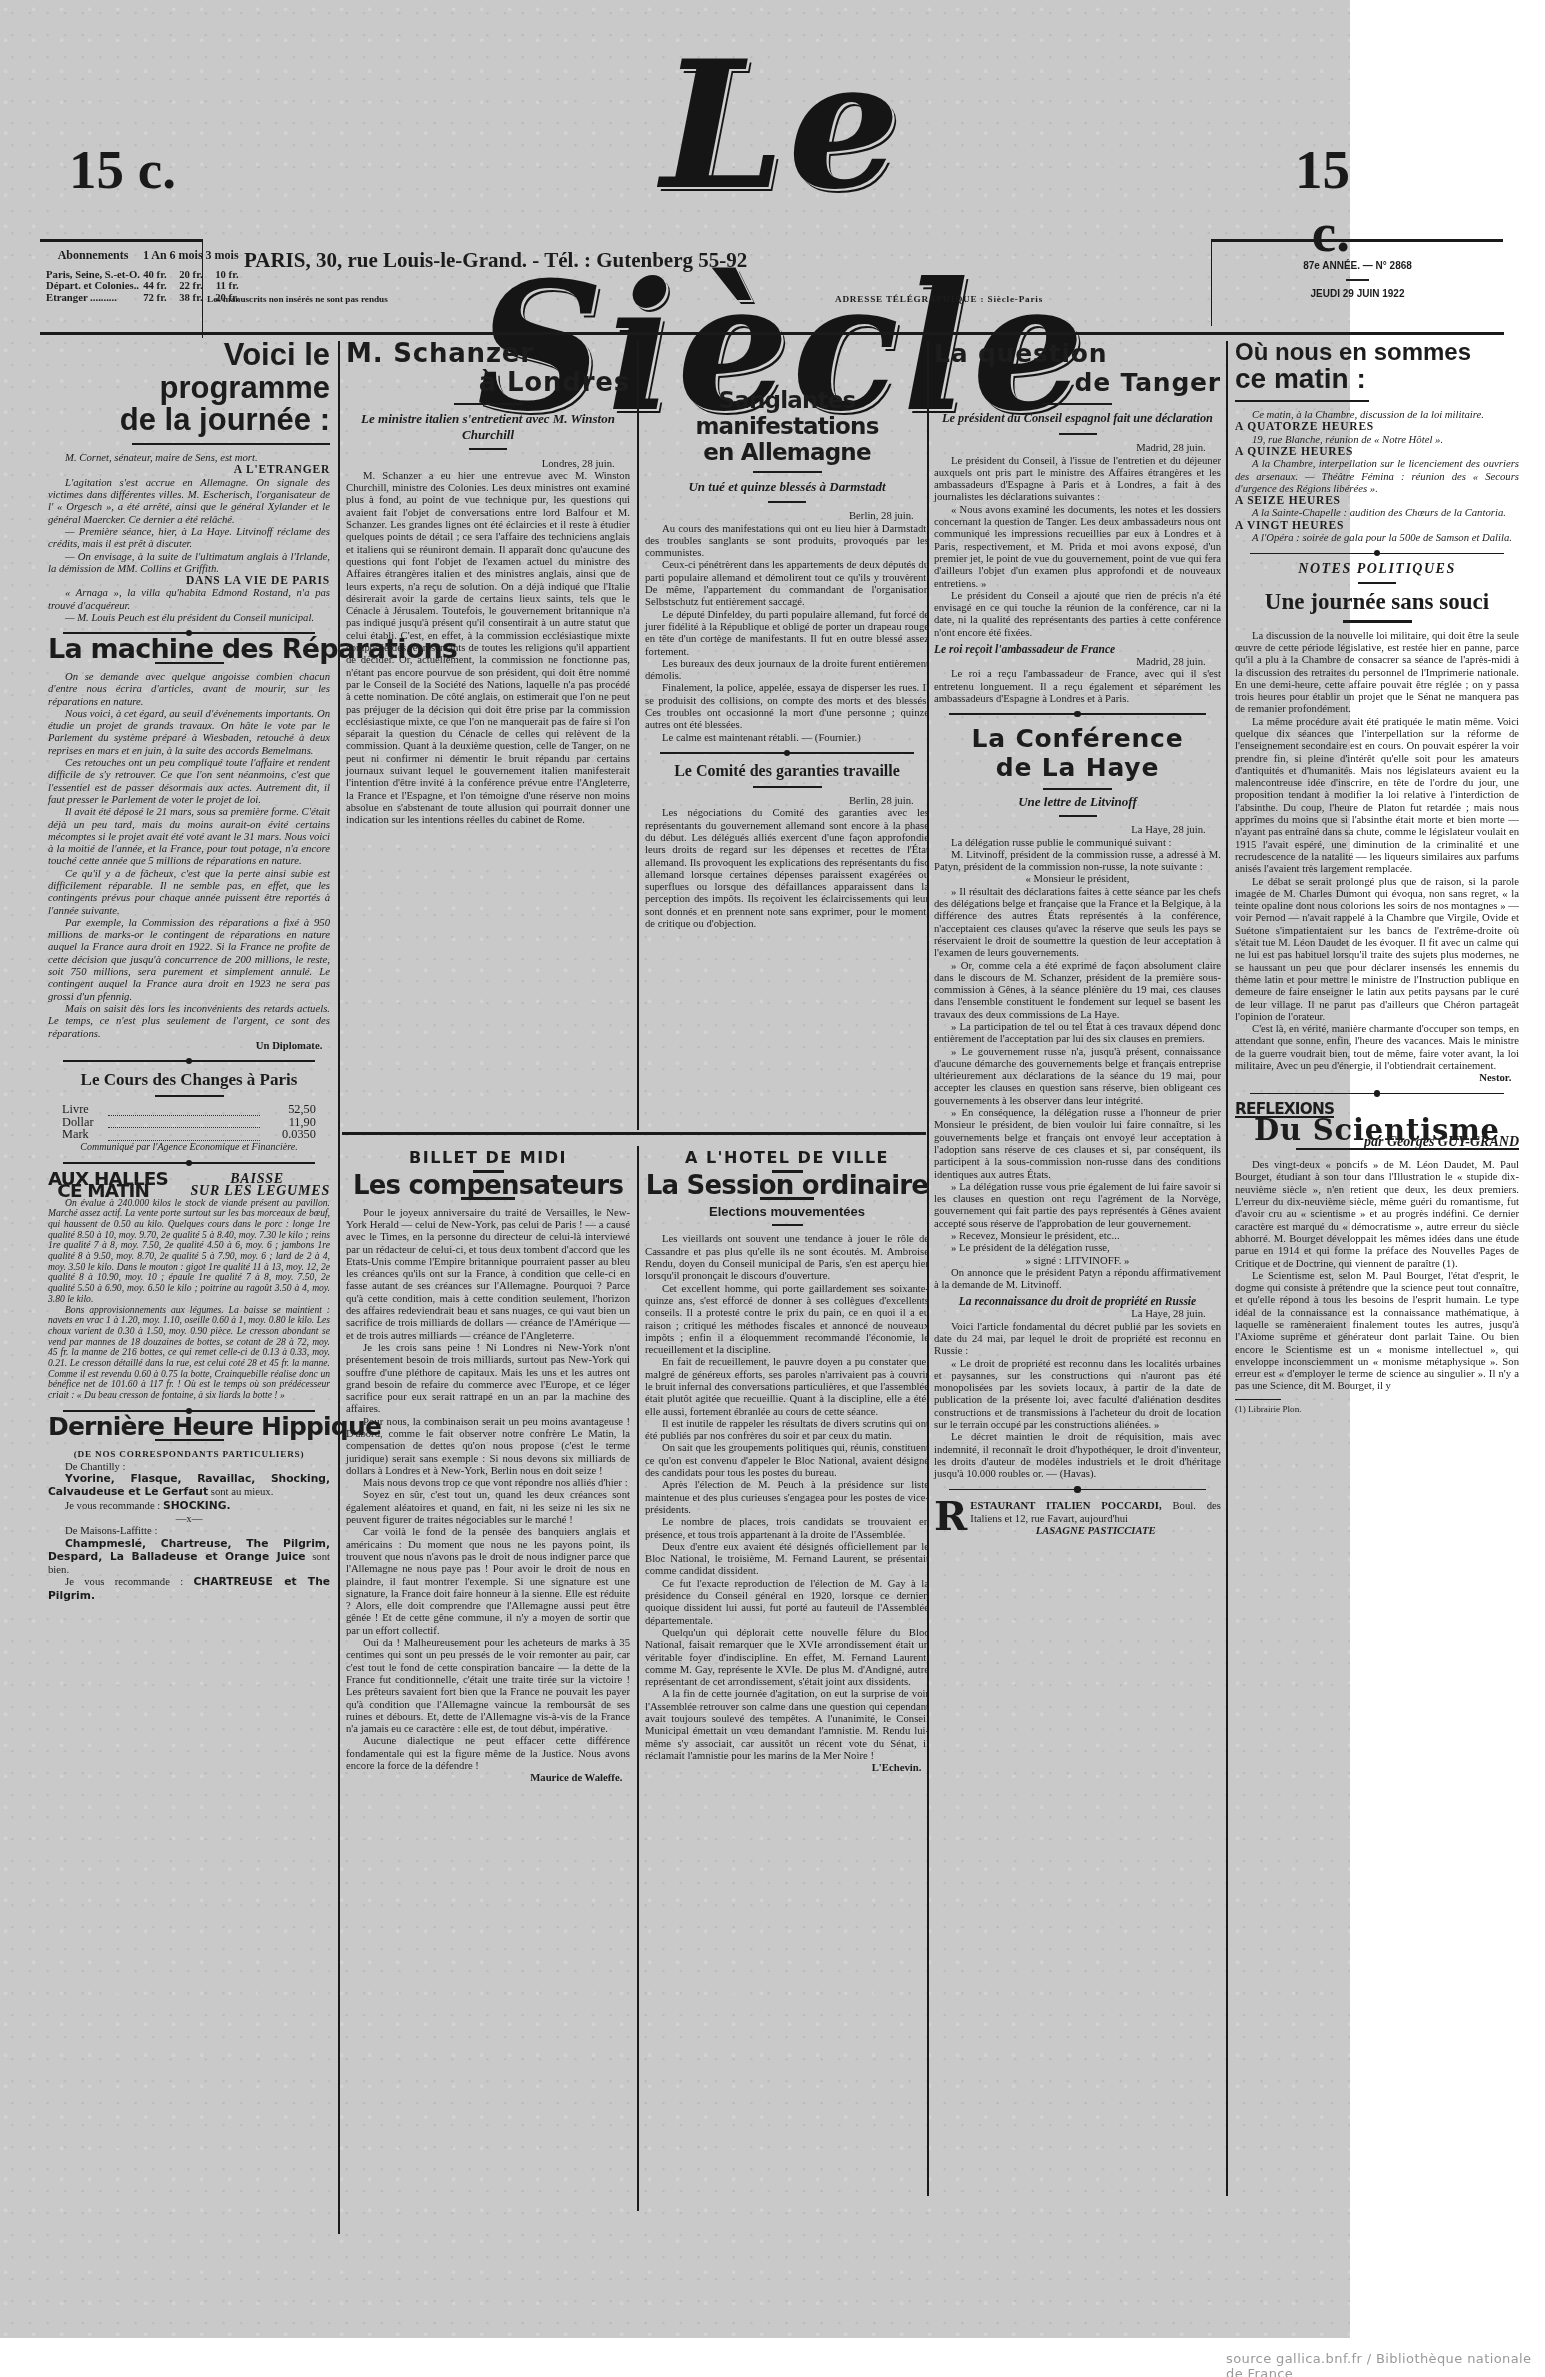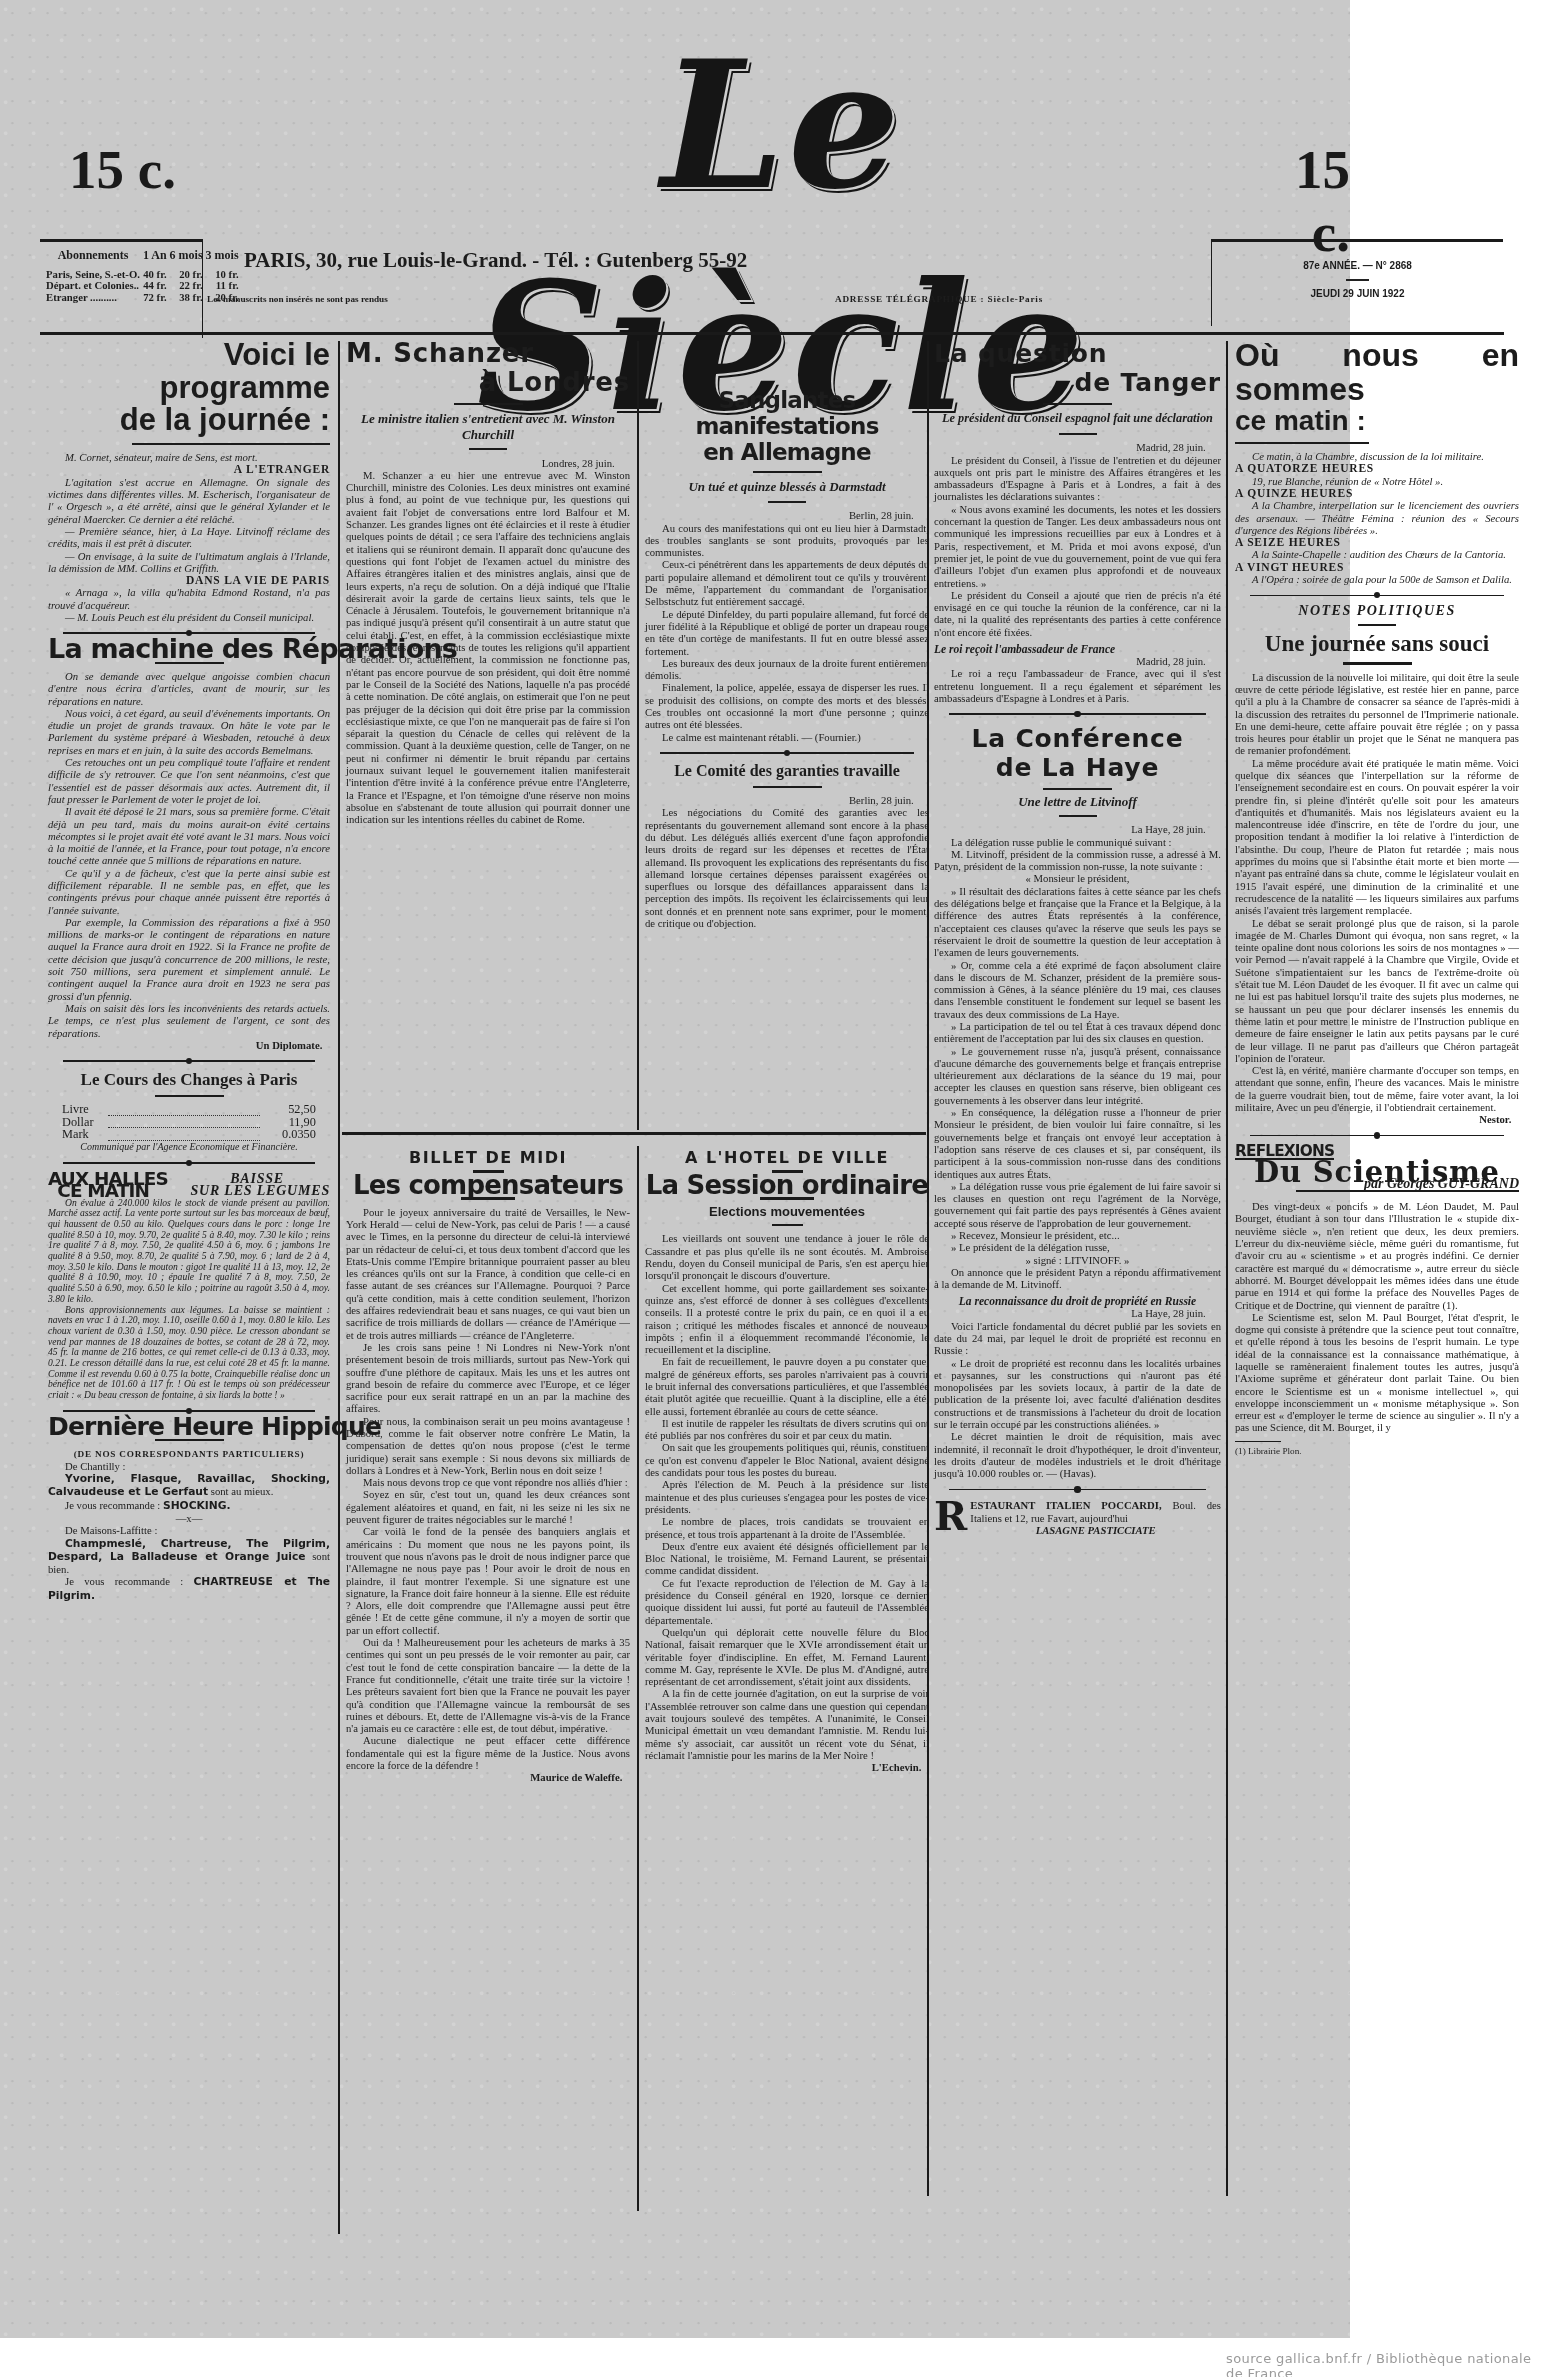--- a/index.html
+++ b/index.html
@@ -317,21 +317,21 @@
       <div class="hl-wide center" style="font-size:25px;line-height:29px;">de La Haye</div>
       <div class="small-rule"></div>
       <div class="center ital bold" style="font-size:13px;">Une lettre de Litvinoff</div>
       <div class="small-rule" style="width:38px;"></div>
       <div class="dateline">La Haye, 28 juin.</div>
       <p class="p">La délégation russe publie le communiqué suivant :</p>
       <p class="p">M. Litvinoff, président de la commission russe, a adressé à M. Patyn, président de la commission non-russe, la note suivante :</p>
       <p class="center" style="margin:0;">« Monsieur le président,</p>
       <p class="p">» Il résultait des déclarations faites à cette séance par les chefs des délégations belge et française que la France et la Belgique, à la différence des autres États représentés à la conférence, n'acceptaient ces clauses qu'avec la réserve que seuls les pays se réservaient le droit de soumettre la question de leur acceptation à l'examen de leurs gouvernements.</p>
       <p class="p">» Or, comme cela a été exprimé de façon absolument claire dans le discours de M. Schanzer, président de la première sous-commission à Gênes, à la séance plénière du 19 mai, ces clauses dans l'ensemble constituent le fondement sur lequel se basent les travaux des deux commissions de La Haye.</p>
-      <p class="p">» La participation de tel ou tel État à ces travaux dépend donc entièrement de l'acceptation par lui des six clauses en question.</p>
+      <p class="p">» La participation de tel ou tel État à ces travaux dépend donc entièrement de l'acceptation par lui des six clauses en premiers.</p>
       <p class="p">» Le gouvernement russe n'a, jusqu'à présent, connaissance d'aucune démarche des gouvernements belge et français entreprise ultérieurement aux déclarations de la séance du 19 mai, pour accepter les clauses en question sans réserve, bien obligeant ces gouvernements à les observer dans leur intégrité.</p>
       <p class="p">» En conséquence, la délégation russe a l'honneur de prier Monsieur le président, de bien vouloir lui faire connaître, si les gouvernements belge et français ont envoyé leur acceptation à l'adoption sans réserve de ces clauses et si, par conséquent, ils participent à la sous-commission non-russe dans des conditions identiques aux autres États.</p>
       <p class="p">» La délégation russe vous prie également de lui faire savoir si les clauses en question ont reçu l'agrément de la Norvège, gouvernement qui fait partie des pays représentés à Gênes avaient accepté sous réserve de l'approbation de leur gouvernement.</p>
       <p class="p">» Recevez, Monsieur le président, etc...</p>
       <p class="p">» Le président de la délégation russe,</p>
       <p class="center" style="margin:0;">» signé : LITVINOFF. »</p>
       <p class="p">On annonce que le président Patyn a répondu affirmativement à la demande de M. Litvinoff.</p>
       <div class="center ital bold" style="font-size:11.5px;margin-top:4.6px;">La reconnaissance du droit de propriété en Russie</div>
       <div class="dateline">La Haye, 28 juin.</div>
       <p class="p">Voici l'article fondamental du décret publié par les soviets en date du 24 mai, par lequel le droit de propriété est reconnu en Russie :</p>
@@ -342,21 +342,21 @@
     <div>
       <span class="ad-R">R</span>
       <b>ESTAURANT ITALIEN POCCARDI,</b>
       <span>Boul. des Italiens et 12, rue Favart, aujourd'hui</span>
       <div class="center ital bold">LASAGNE PASTICCIATE</div>
     </div>
   </div>
 
   <div class="col c5">
     <div>
-      <div class="hl" style="font-size:32px;">Où nous en sommes</div>
+      <div class="hl" style="font-size:24px;">Où nous en sommes</div>
       <div class="hl" style="font-size:28px;">ce matin :</div>
       <div class="long-rule" style="width:134px;"></div>
       <p class="p ital">Ce matin, à la Chambre, discussion de la loi militaire.</p>
       <div class="secthead">A QUATORZE HEURES</div>
       <p class="p ital">19, rue Blanche, réunion de « Notre Hôtel ».</p>
       <div class="secthead">A QUINZE HEURES</div>
       <p class="p ital">A la Chambre, interpellation sur le licenciement des ouvriers des arsenaux. — Théâtre Fémina : réunion des « Secours d'urgence des Régions libérées ».</p>
       <div class="secthead">A SEIZE HEURES</div>
       <p class="p ital">A la Sainte-Chapelle : audition des Chœurs de la Cantoria.</p>
       <div class="secthead">A VINGT HEURES</div>

